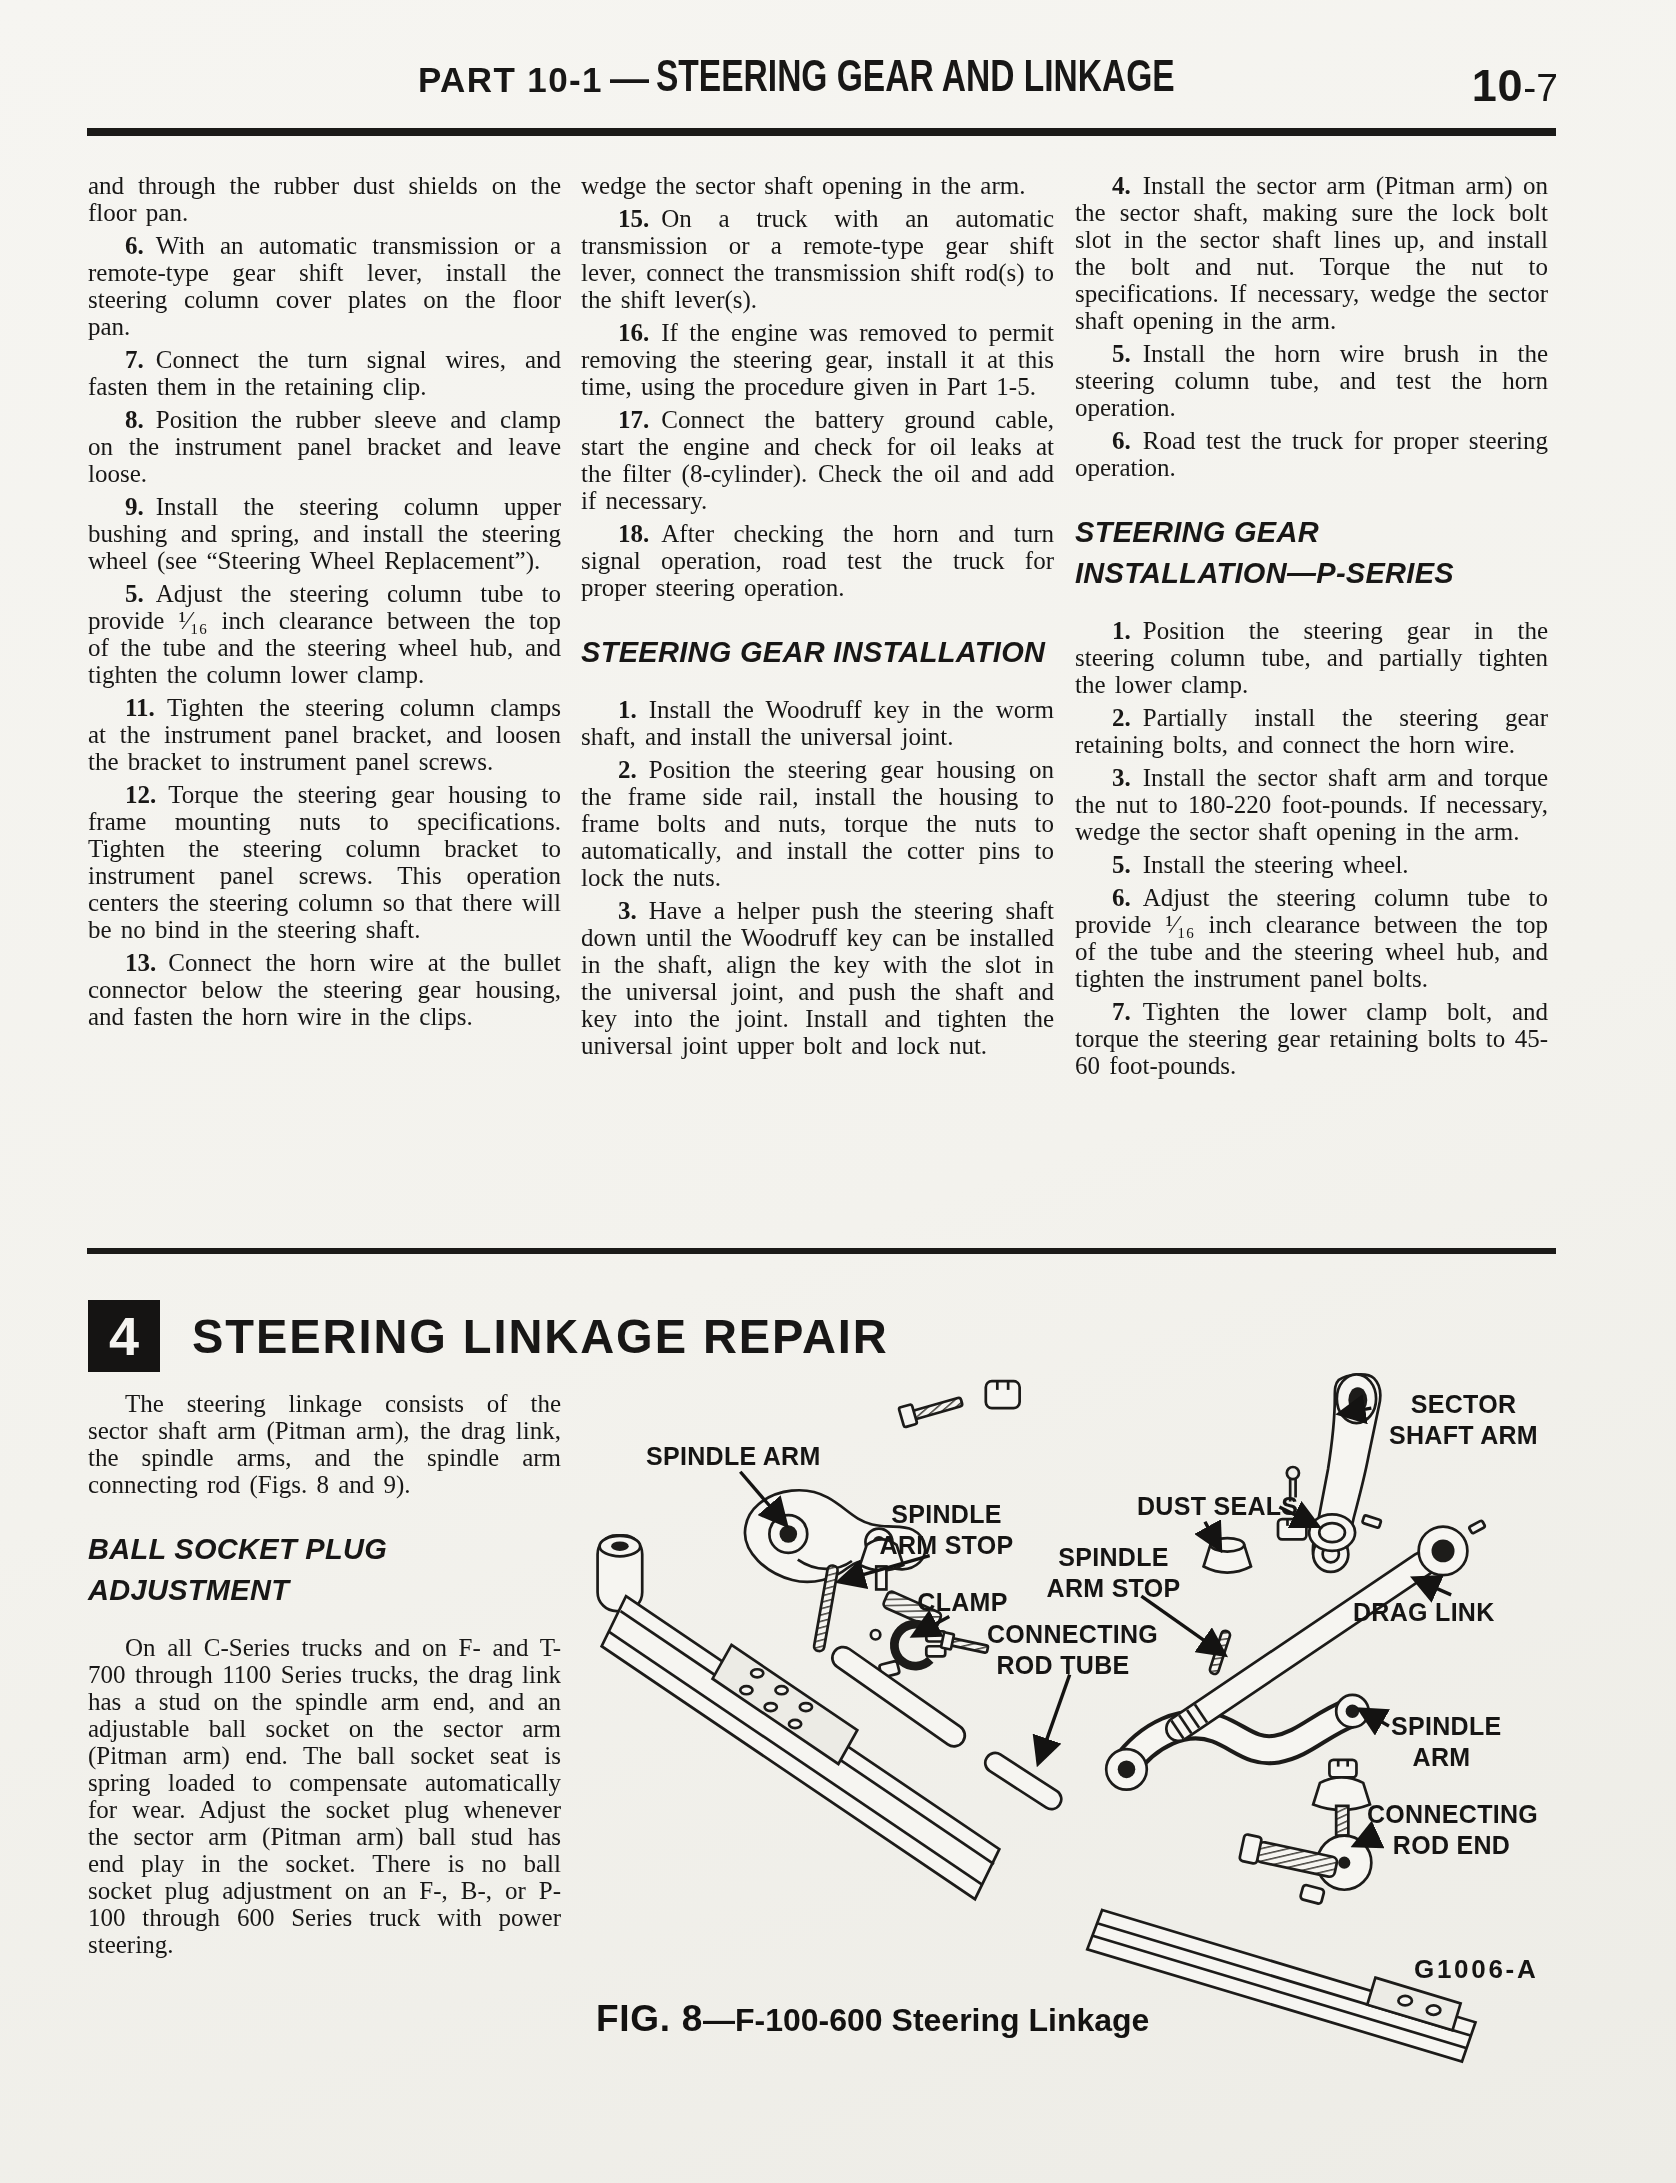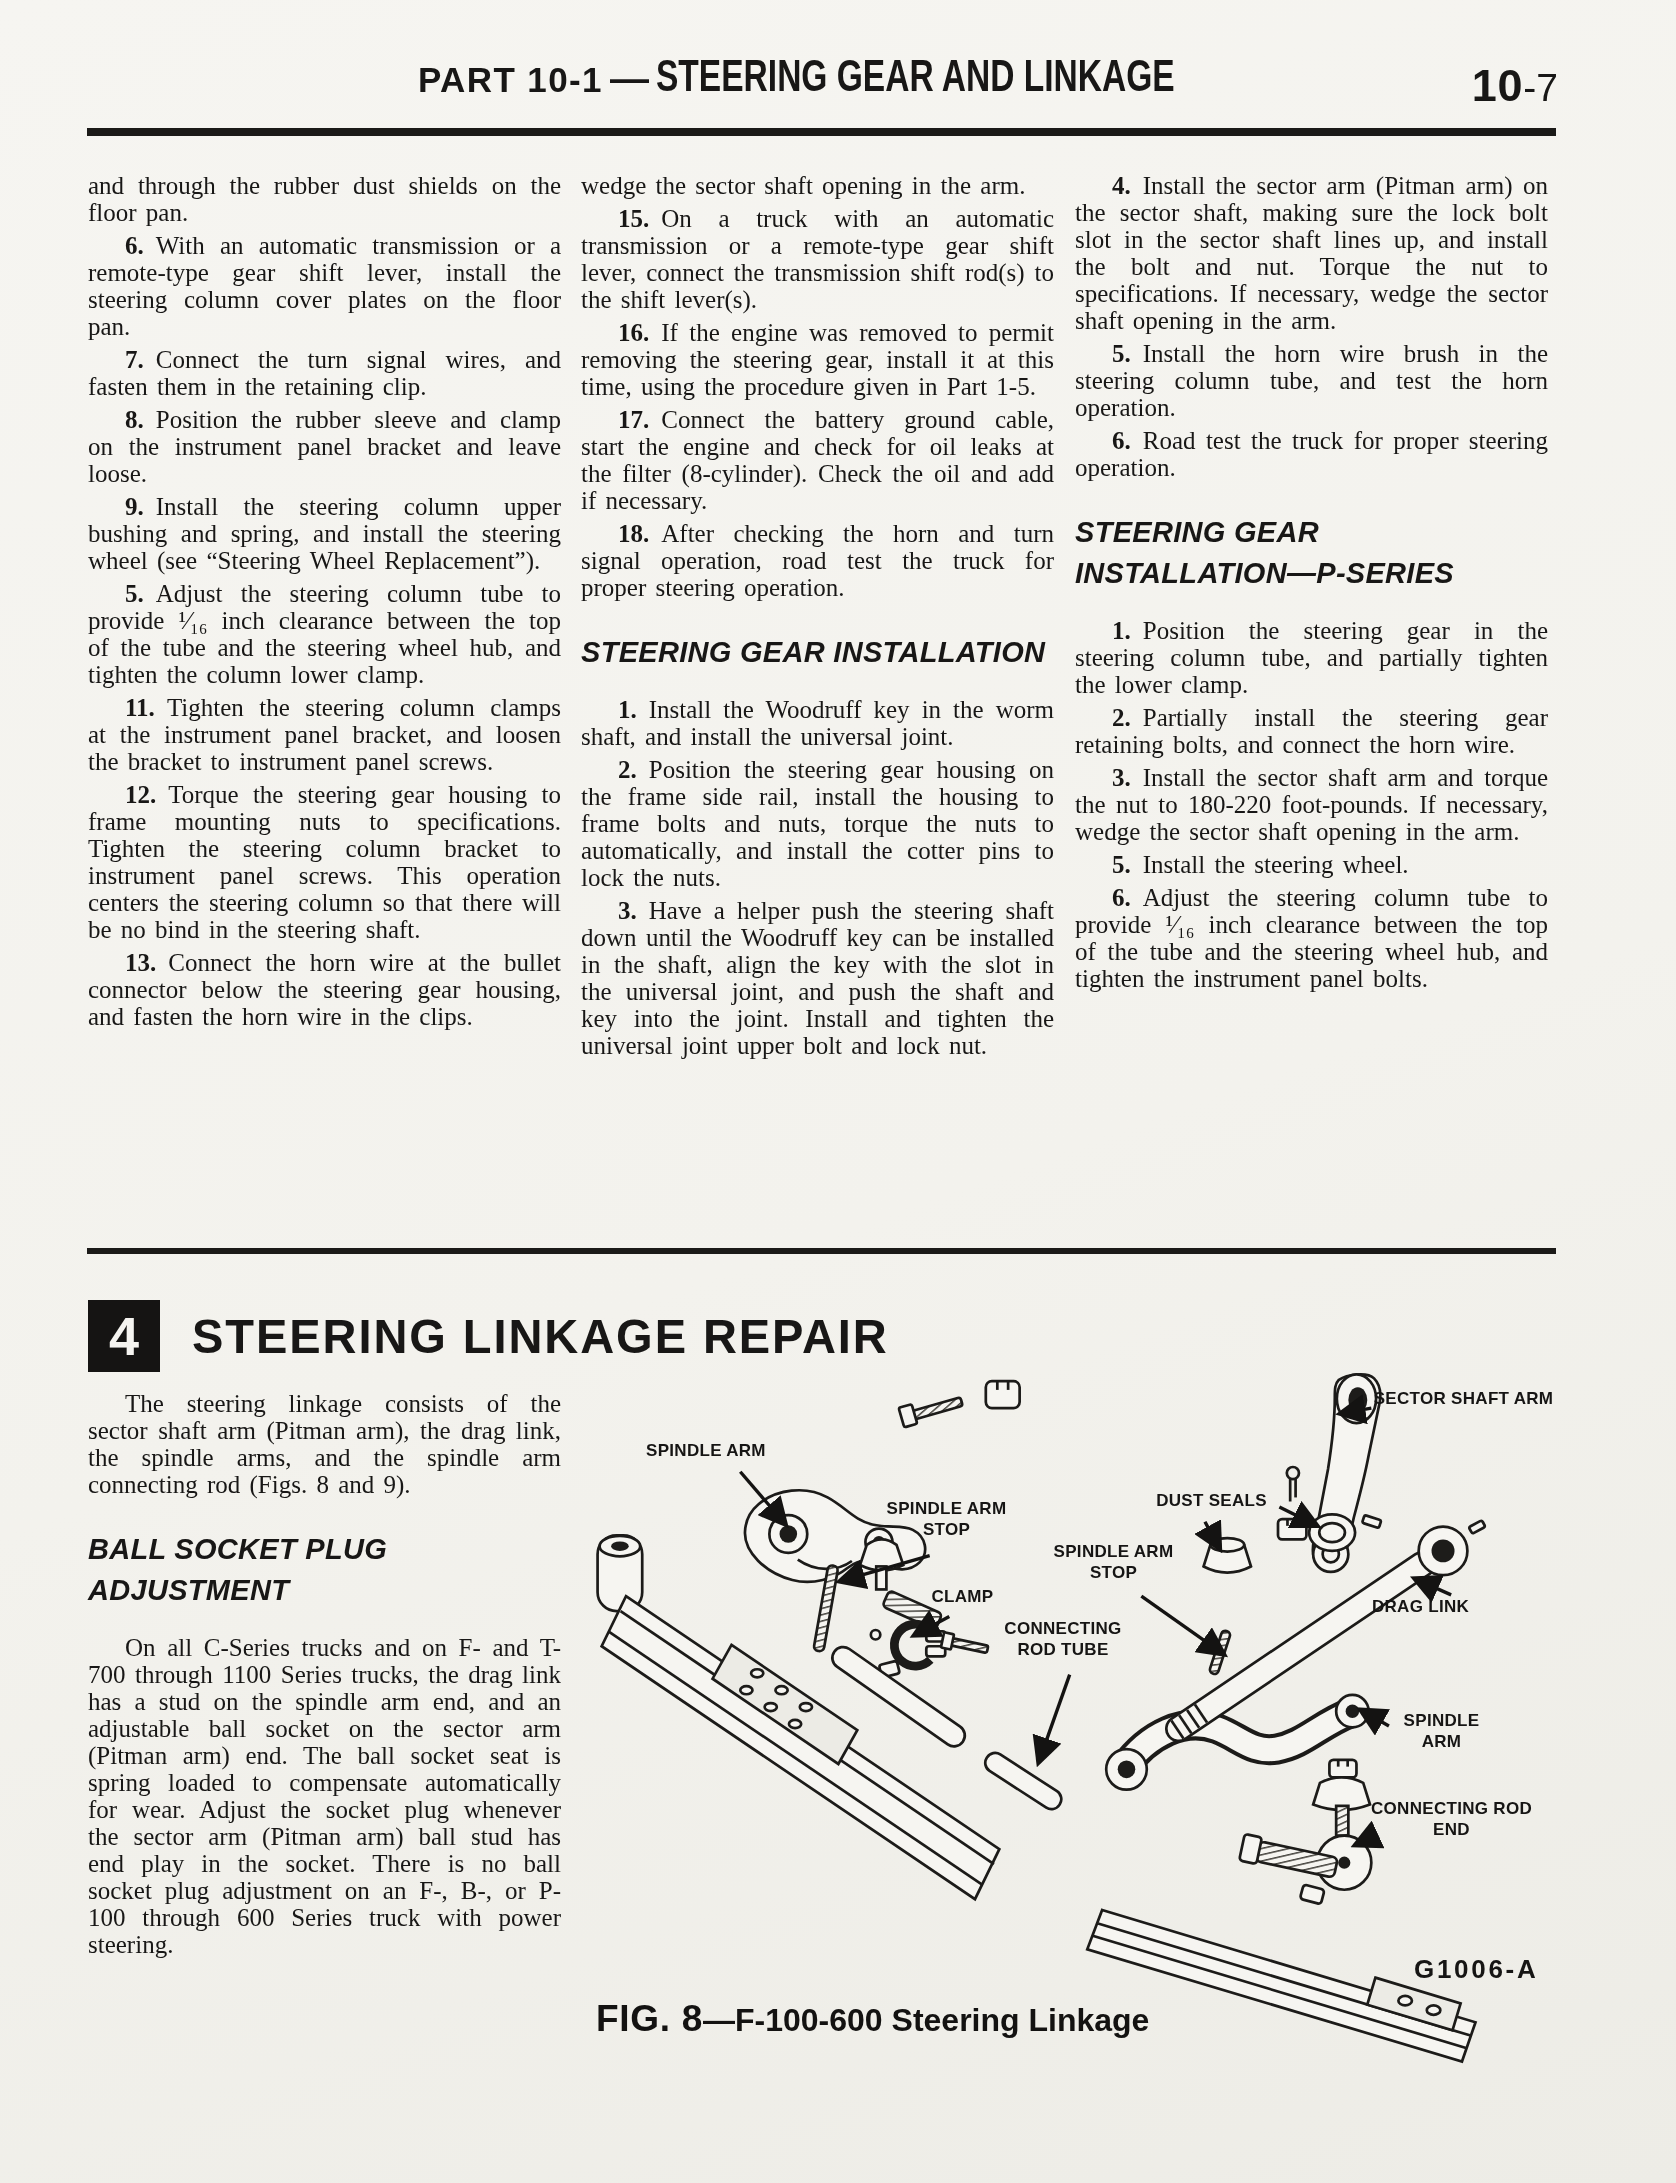--- a/index.html
+++ b/index.html
@@ -40,21 +40,21 @@
           display:flex;align-items:center;justify-content:center;}
   .sec4 h1{margin:0 0 0 32px;font-family:"Liberation Sans",sans-serif;font-weight:700;
            font-size:49px;letter-spacing:2px;transform:scaleX(.96);transform-origin:left center;white-space:nowrap;}
 
   .col-lower{position:absolute;left:88px;top:1390px;width:473px;}
 
   
   .figure{position:absolute;left:561px;top:1327px;width:1085px;height:744px;}
   .figure svg{position:absolute;left:0;top:0;}
   .flabel{position:absolute;font-family:"Liberation Sans",sans-serif;font-weight:700;
-          font-size:17px;line-height:1.22;letter-spacing:0.3px;text-align:center;color:#161514;}
+          font-size:25px;line-height:1.22;letter-spacing:0.3px;text-align:center;color:#161514;}
   .flabel.leftalign{text-align:left;white-space:nowrap;}
   .partcode{position:absolute;font-family:"Liberation Sans",sans-serif;font-weight:700;
             font-size:26px;letter-spacing:2.7px;color:#161514;}
   .figcap{position:absolute;left:35px;top:671px;font-family:"Liberation Sans",sans-serif;
           font-weight:700;white-space:nowrap;color:#131211;}
   .figcap .fno{font-size:37px;letter-spacing:0.7px;}
   .figcap .fdash{font-size:32px;}
   .figcap .ftxt{font-size:32px;}
 
   
@@ -111,20 +111,21 @@
     <p><b class="num">6.</b><span>Road test the truck for proper steering operation.</span></p>
     <h3>
       <span class="hl">STEERING GEAR</span>
       <span class="hl">INSTALLATION—P-SERIES</span>
     </h3>
     <p><b class="num">1.</b><span>Position the steering gear in the steering column tube, and partially tighten the lower clamp.</span></p>
     <p><b class="num">2.</b><span>Partially install the steering gear retaining bolts, and connect the horn wire.</span></p>
     <p><b class="num">3.</b><span>Install the sector shaft arm and torque the nut to 180-220 foot-pounds. If necessary, wedge the sector shaft opening in the arm.</span></p>
     <p><b class="num">5.</b><span>Install the steering wheel.</span></p>
     <p><b class="num">6.</b><span>Adjust the steering column tube to provide ¹⁄₁₆ inch clearance between the top of the tube and the steering wheel hub, and tighten the instrument panel bolts.</span></p>
+    <p><b class="num">7.</b><span>Tighten the lower clamp bolt, and torque the steering gear retaining bolts to 45-60 foot-pounds.</span></p>
   </div>
 
   <div class="rule rule-mid"></div>
 
   <div class="sec4">
     <div class="numbox">
         <span>4</span>
       </div>
     <h1>STEERING LINKAGE REPAIR</h1>
   </div>

